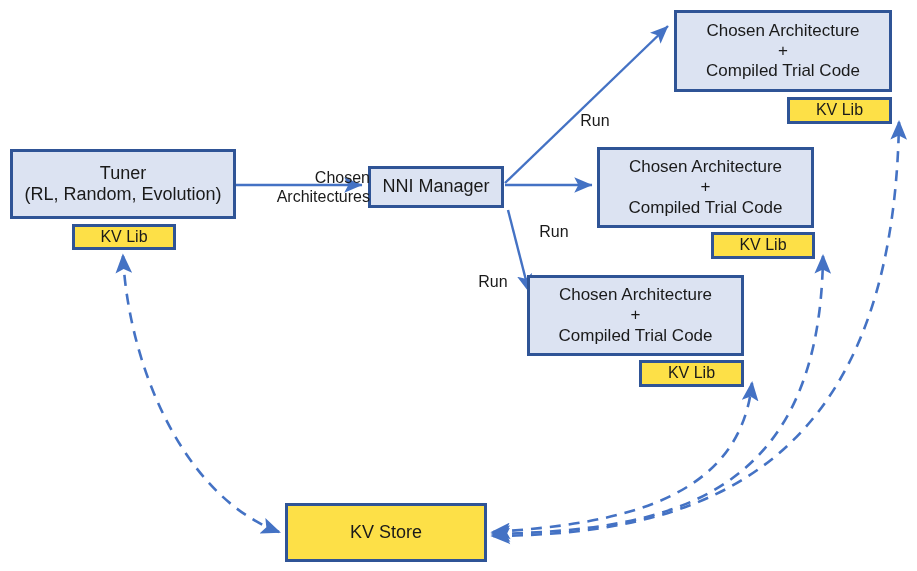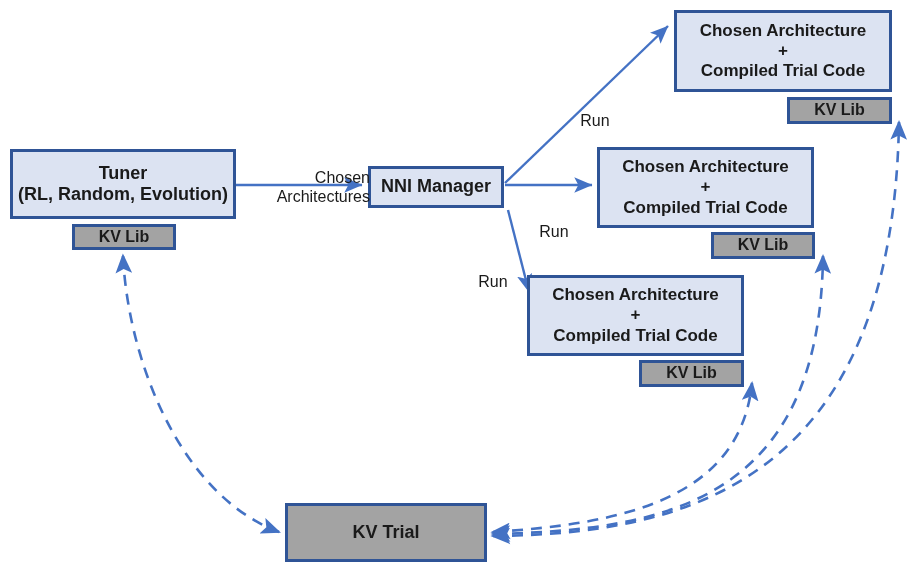--- a/index.html
+++ b/index.html
@@ -21,28 +21,27 @@
     position: absolute;
     box-sizing: border-box;
     display: flex;
     align-items: center;
     justify-content: center;
     text-align: center;
     color: #1a1a1a;
     line-height: 1.18;
     white-space: pre-line;
     z-index: 3;
-    font-weight: bold;
   }
   .node-blue {
     background: #dce3f2;
     border: 3px solid #2f5496;
   }
   .node-orange {
-    background: #a3a3a3;
+    background: #fde047;
     border: 3px solid #2f5496;
   }
   .label {
     position: absolute;
     color: #1a1a1a;
     text-align: center;
     white-space: pre-line;
     line-height: 1.2;
     z-index: 4;
     margin-top: 32px;
@@ -122,21 +121,21 @@
 Compiled Trial Code</div>
 
   <div class="node node-orange" style="left:711px; top:232px; width:104px; height:27px; font-size:16px;">KV Lib</div>
 
   <div class="node node-blue" style="left:527px; top:275px; width:217px; height:81px; font-size:17px;">Chosen Architecture
 +
 Compiled Trial Code</div>
 
   <div class="node node-orange" style="left:639px; top:360px; width:105px; height:27px; font-size:16px;">KV Lib</div>
 
-  <div class="node node-orange" style="left:285px; top:503px; width:202px; height:59px; font-size:18px;">KV Trial</div>
+  <div class="node node-orange" style="left:285px; top:503px; width:202px; height:59px; font-size:18px;">KV Store</div>
 
   <div class="label" style="left:250px; top:136px; width:120px; font-size:16px;text-align:right;">Chosen
 Architectures</div>
 
   <div class="label" style="left:570px; top:79px; width:50px; font-size:16px;">Run</div>
 
   <div class="label" style="left:529px; top:190px; width:50px; font-size:16px;">Run</div>
 
   <div class="label" style="left:468px; top:240px; width:50px; font-size:16px;">Run</div>
 

